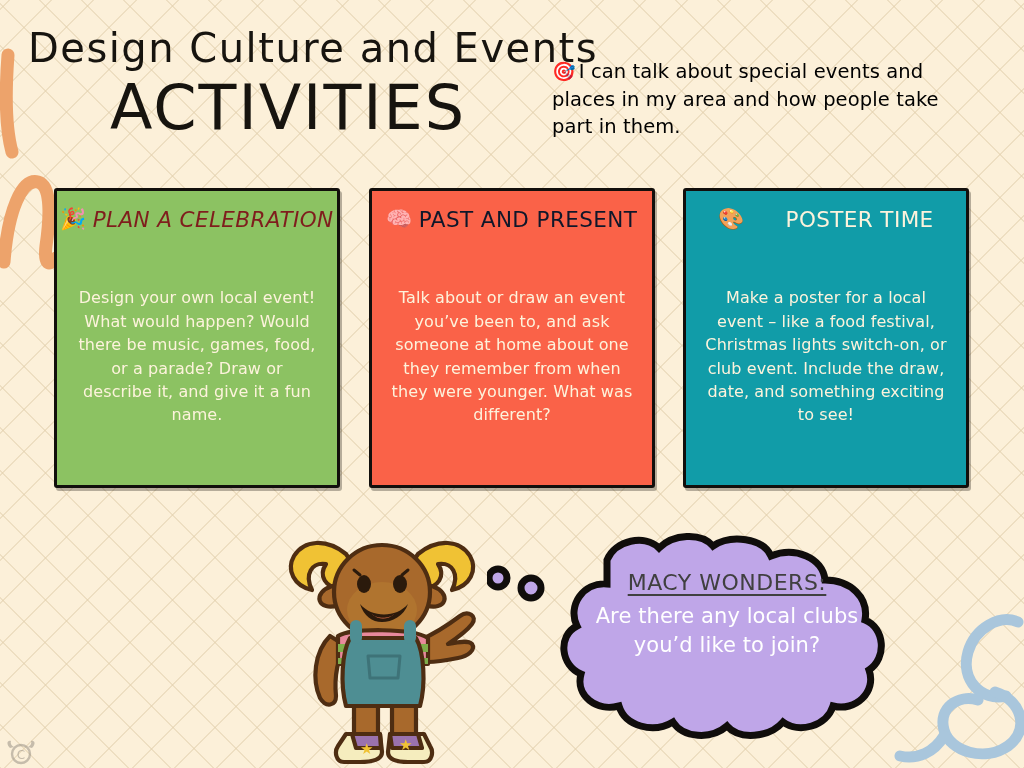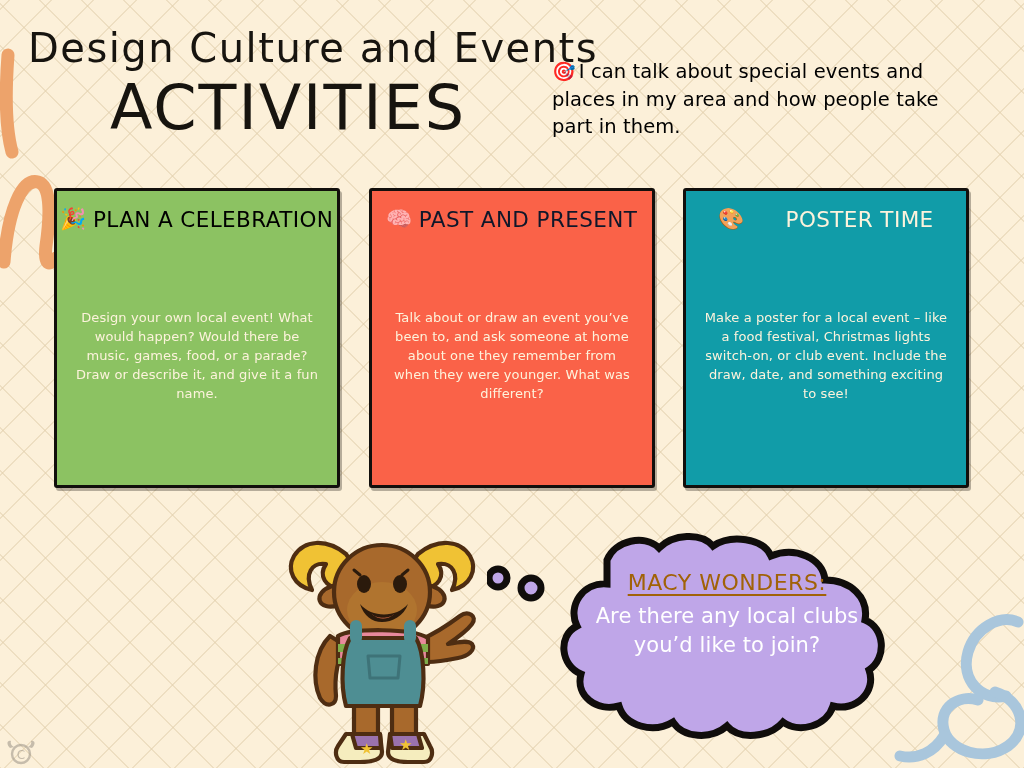--- a/index.html
+++ b/index.html
@@ -75,21 +75,21 @@
     font-family:"DejaVu Sans", sans-serif;
     font-size:21.5px; letter-spacing:.4px; color:#FDF3DC;
     white-space:nowrap;
   }
   .card-body {
     flex:1; display:flex; align-items:center; justify-content:center;
     padding:0 6px;
   }
   .card-text {
     font-family:"DejaVu Sans", sans-serif;
-    font-size:13px; line-height:1.46; color:#FDF3DC;
+    font-size:16px; line-height:1.46; color:#FDF3DC;
     text-align:center; letter-spacing:.1px;
   }
 
   
   #mascot { position:absolute; left:268px; top:512px; width:232px; height:256px; z-index:4; }
 
   
   #thought-bubble { position:absolute; left:487px; top:532px; width:410px; height:215px; z-index:4; }
   #bubble-text-wrap {
     position:absolute; left:100px; top:38px; width:280px;
@@ -137,21 +137,21 @@
   <div id="objective">
     <span id="objective-icon">🎯</span><span>I can talk about special events and places in my area and how people take part in them.</span>
   </div>
 </div>
 
 <div id="cards">
 
   <div class="card c0" style="background-color: rgb(140, 194, 98); border-color: rgb(18, 15, 12);">
     <div class="card-head">
       <span class="card-emoji">🎉</span>
-      <span class="card-title" style="color: #000000;">PLAN A CELEBRATION</span>
+      <span class="card-title" style="color: #7f1d1d; font-style: italic;">PLAN A CELEBRATION</span>
     </div>
     <div class="card-body">
       <div class="card-text" style="color: rgb(253, 243, 220);">Design your own local event! What would happen? Would there be music, games, food, or a parade? Draw or describe it, and give it a fun name.</div>
     </div>
   </div>
 
   <div class="card c1" style="background-color: rgb(250, 98, 72); border-color: rgb(18, 15, 12);">
     <div class="card-head">
       <span class="card-emoji">🧠</span>
       <span class="card-title" style="color: #0f172a;">PAST AND PRESENT</span>
@@ -231,21 +231,21 @@
       <path d="M120,28 C128,8 158,2 172,16 C186,2 214,0 226,14
                C244,2 276,6 284,24 C308,14 336,26 338,48
                C364,48 382,66 378,88 C398,96 400,126 382,138
                C390,160 368,180 346,174 C340,194 312,202 296,190
                C282,206 252,208 240,194 C224,208 196,206 186,190
                C166,202 138,194 132,174 C110,180 88,164 94,142
                C74,134 70,104 90,94 C80,74 96,50 120,52 Z" fill="#BFA6E8"></path>
     </g>
   </svg>
   <div id="bubble-text-wrap">
-    <div id="bubble-title" style="color: #a16207;">MACY WONDERS:</div>
+    <div id="bubble-title" style="color: #404040;">MACY WONDERS:</div>
     <div id="bubble-body" style="color: rgb(255, 255, 255);">Are there any local clubs you’d like to join?</div>
   </div>
 </div>
 
 <svg id="watermark" viewBox="0 0 34 30" width="34" height="30">
   <path d="M6,12 C2,8 3,4 7,5 C6,8 8,10 10,11 Z" fill="#9A9286"></path>
   <path d="M28,12 C32,8 31,4 27,5 C28,8 26,10 24,11 Z" fill="#9A9286"></path>
   <circle cx="17" cy="18" r="9" fill="none" stroke="#9A9286" stroke-width="2.4"></circle>
   <text x="17" y="23" font-size="12" fill="#9A9286" text-anchor="middle" font-family="DejaVu Sans, sans-serif">C</text>
 </svg>

